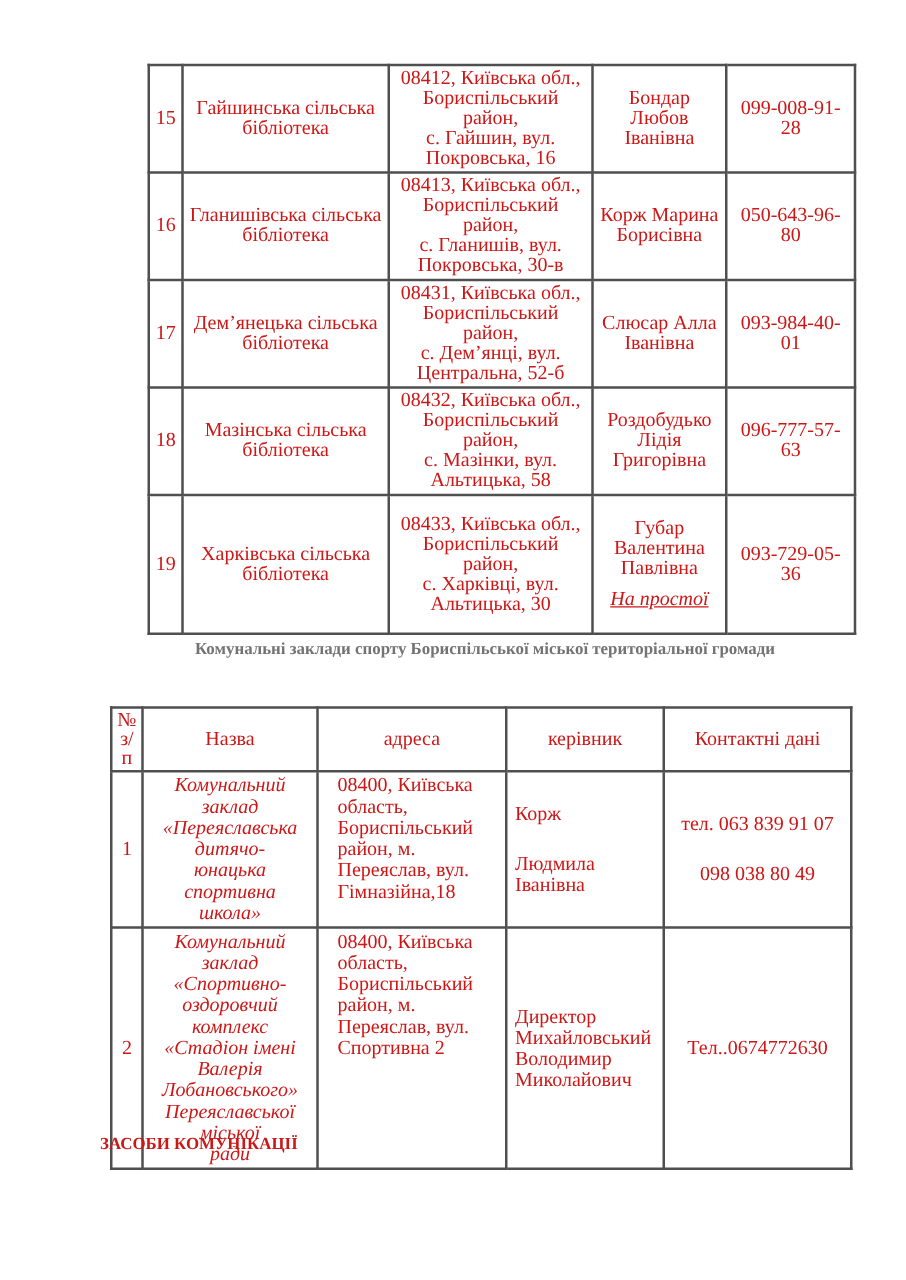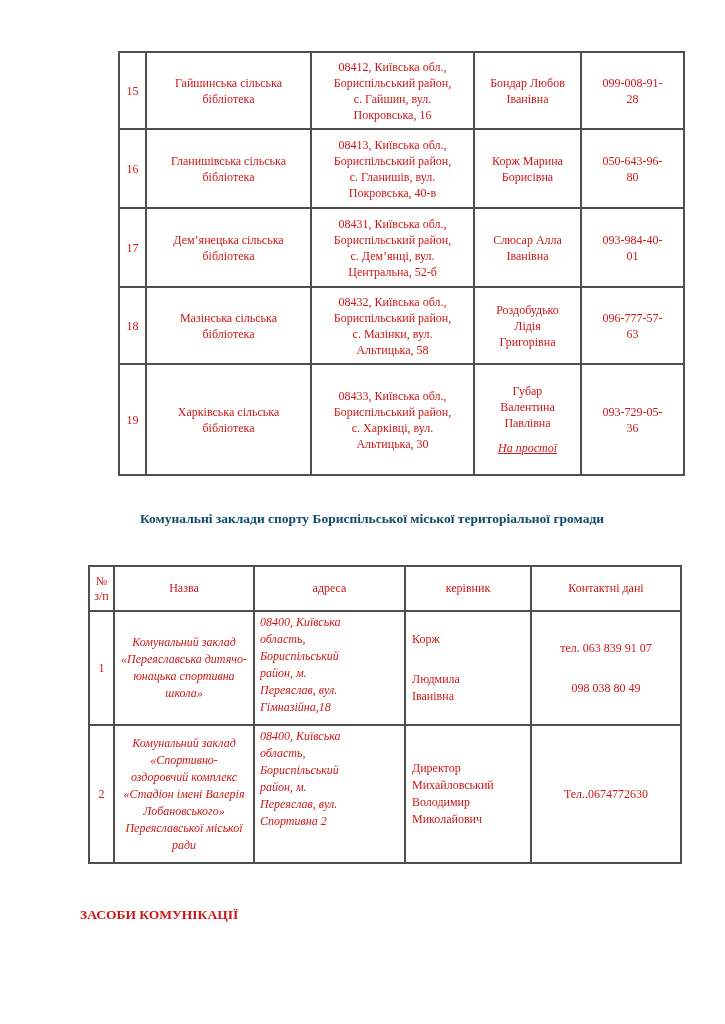--- a/index.html
+++ b/index.html
@@ -9,21 +9,21 @@
     font-family: "Liberation Serif", serif;
     position: relative;
     overflow: hidden;
   }
   .page { position: relative; width: 725px; height: 1024px; background: #fff; }
 
   table { border-collapse: collapse; table-layout: fixed; }
   td, th {
     border: 2px solid #4f4f4f;
     color: #cc1717;
-    font-size: 12px;
+    font-size: 16px;
     line-height: 16px;
     white-space: pre-line;
     padding: 2px 3px;
     overflow: hidden;
   }
 
   
   .lib-table { position: absolute; left: 118px; top: 51px; width: 565px; }
   .lib-table td { text-align: center; vertical-align: middle; }
   .lib-r15 { height: 77px; }
@@ -34,41 +34,41 @@
   .lib-table .c-phone { padding: 2px 10px; border-radius: 11px; }
   .head-note {
     display: block;
     margin-top: 9px;
     font-style: italic;
     text-decoration: underline;
   }
 
   
   .sport-title {
-    position: absolute; left: 76px; top: 510px; width: 592px;
+    position: absolute; left: 92px; top: 510px; width: 592px;
     text-align: center;
-    color: #0c4a6e;
+    color: #737373;
     font-weight: bold;
     font-size: 13.5px;
     line-height: 17px;
   }
   .sport-table { position: absolute; left: 88px; top: 565px; width: 592px; }
   .sport-table th {
     font-weight: normal;
     text-align: center;
     vertical-align: middle;
     height: 45px;
     line-height: 15px;
   }
   .sport-table td { line-height: 17px; }
   .sport-r1 { height: 108px; }
   .sport-r2 { height: 138px; }
   .sport-table .c-num  { text-align: center; vertical-align: middle; }
   .sport-table .c-name { text-align: center; vertical-align: middle; padding: 2px 6px; font-style: italic; }
-  .sport-table .c-addr { text-align: left; vertical-align: top; padding: 2px 5px; font-style: italic; }
+  .sport-table .c-addr { text-align: left; vertical-align: top; padding: 2px 15px; }
   .sport-table .c-head { text-align: left; vertical-align: middle; padding: 2px 6px; }
   .sport-table .c-contact { text-align: center; vertical-align: middle; border-radius: 10px; }
   .para + .para { margin-top: 6px; }
   .para { display: block; }
 
   
   .footer-heading {
     position: absolute; left: 80px; top: 907px;
     color: #cc1717;
     font-weight: bold;
@@ -102,21 +102,21 @@
         <td class="c-phone">099-008-91-
 28</td>
       </tr>
       <tr class="lib-r16">
         <td class="c-num">16</td>
         <td class="c-name">Гланишівська сільська
 бібліотека</td>
         <td class="c-addr">08413, Київська обл.,
 Бориспільський район,
 с. Гланишів, вул.
-Покровська, 40-в</td>
+Покровська, 30-в</td>
         <td class="c-head">Корж Марина
 Борисівна</td>
         <td class="c-phone">050-643-96-
 80</td>
       </tr>
       <tr class="lib-r17">
         <td class="c-num">17</td>
         <td class="c-name">Дем’янецька сільська
 бібліотека</td>
         <td class="c-addr">08431, Київська обл.,

